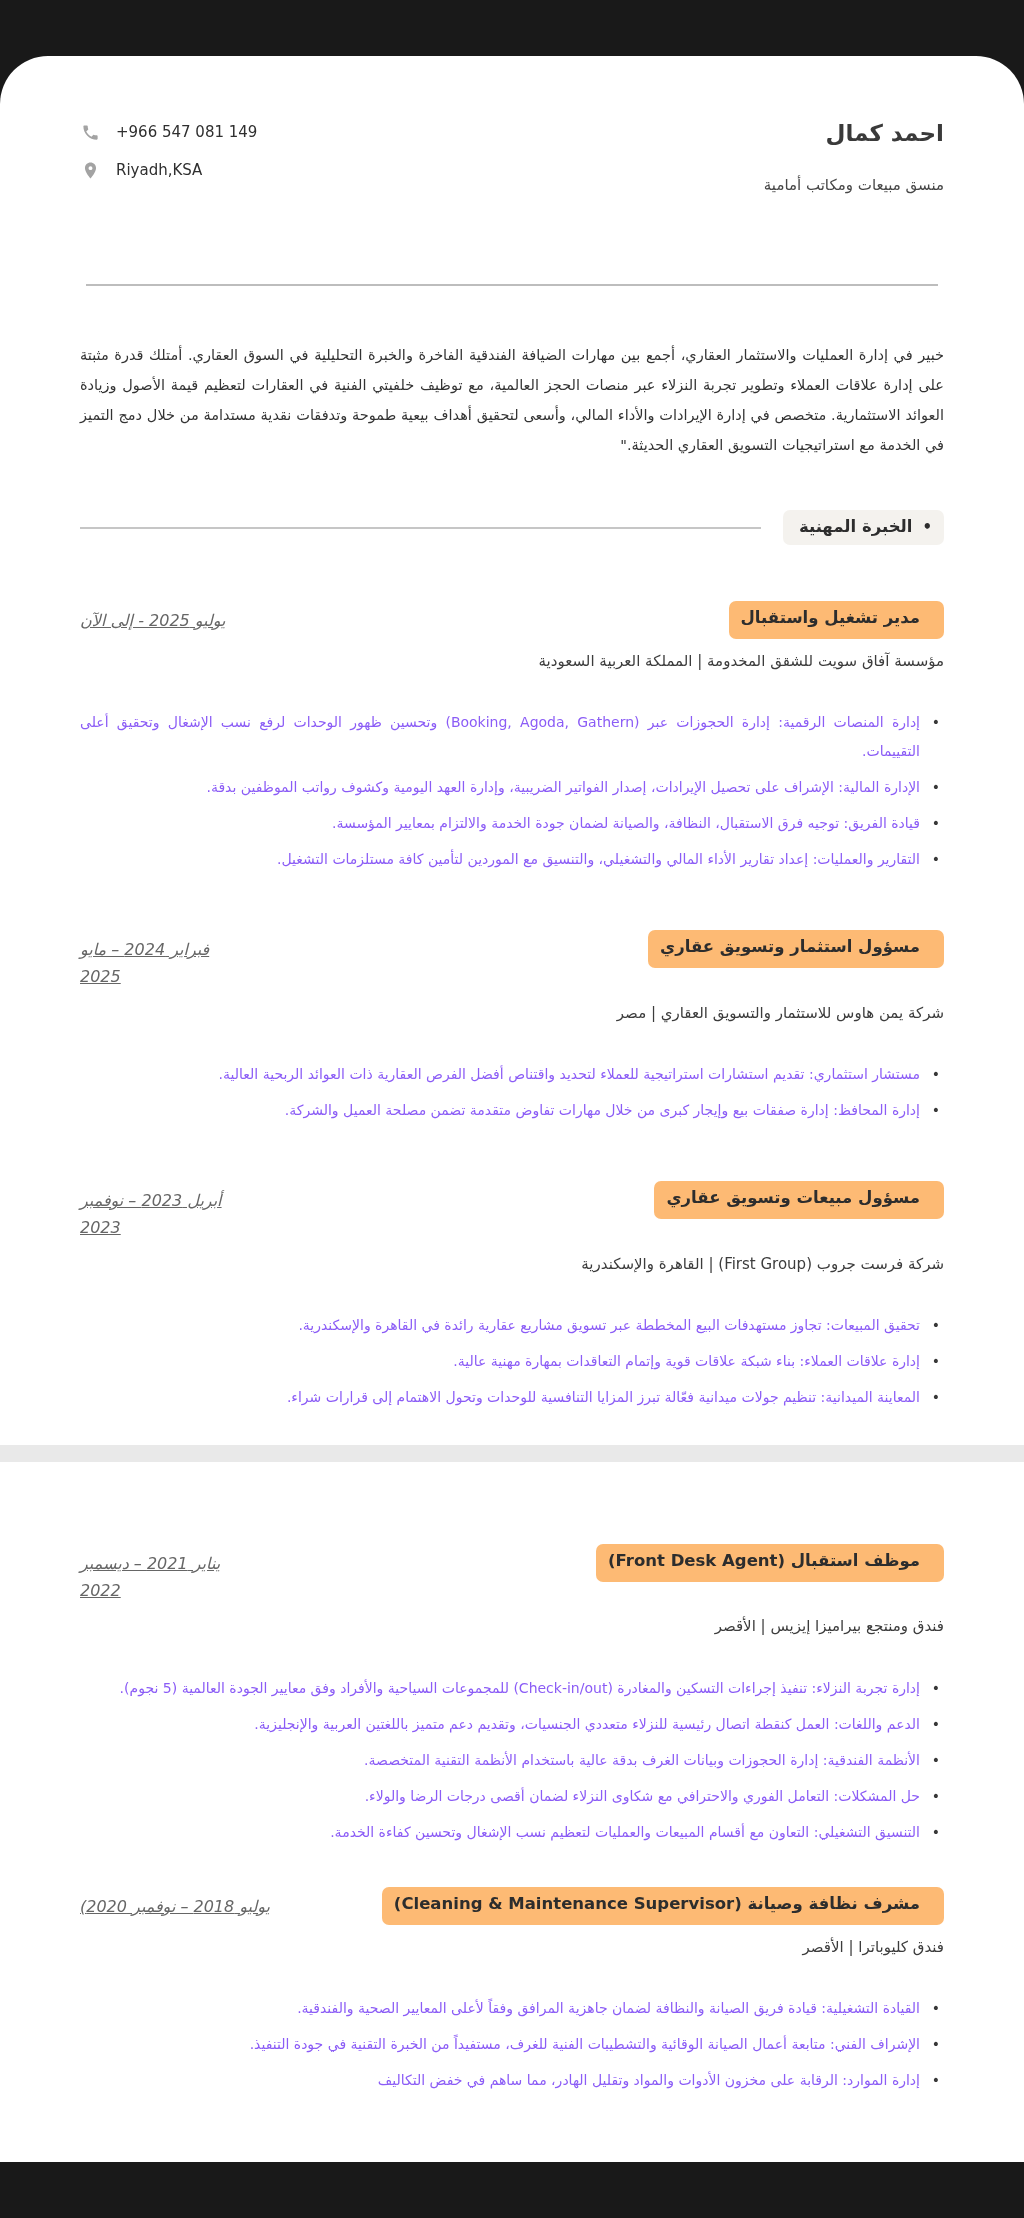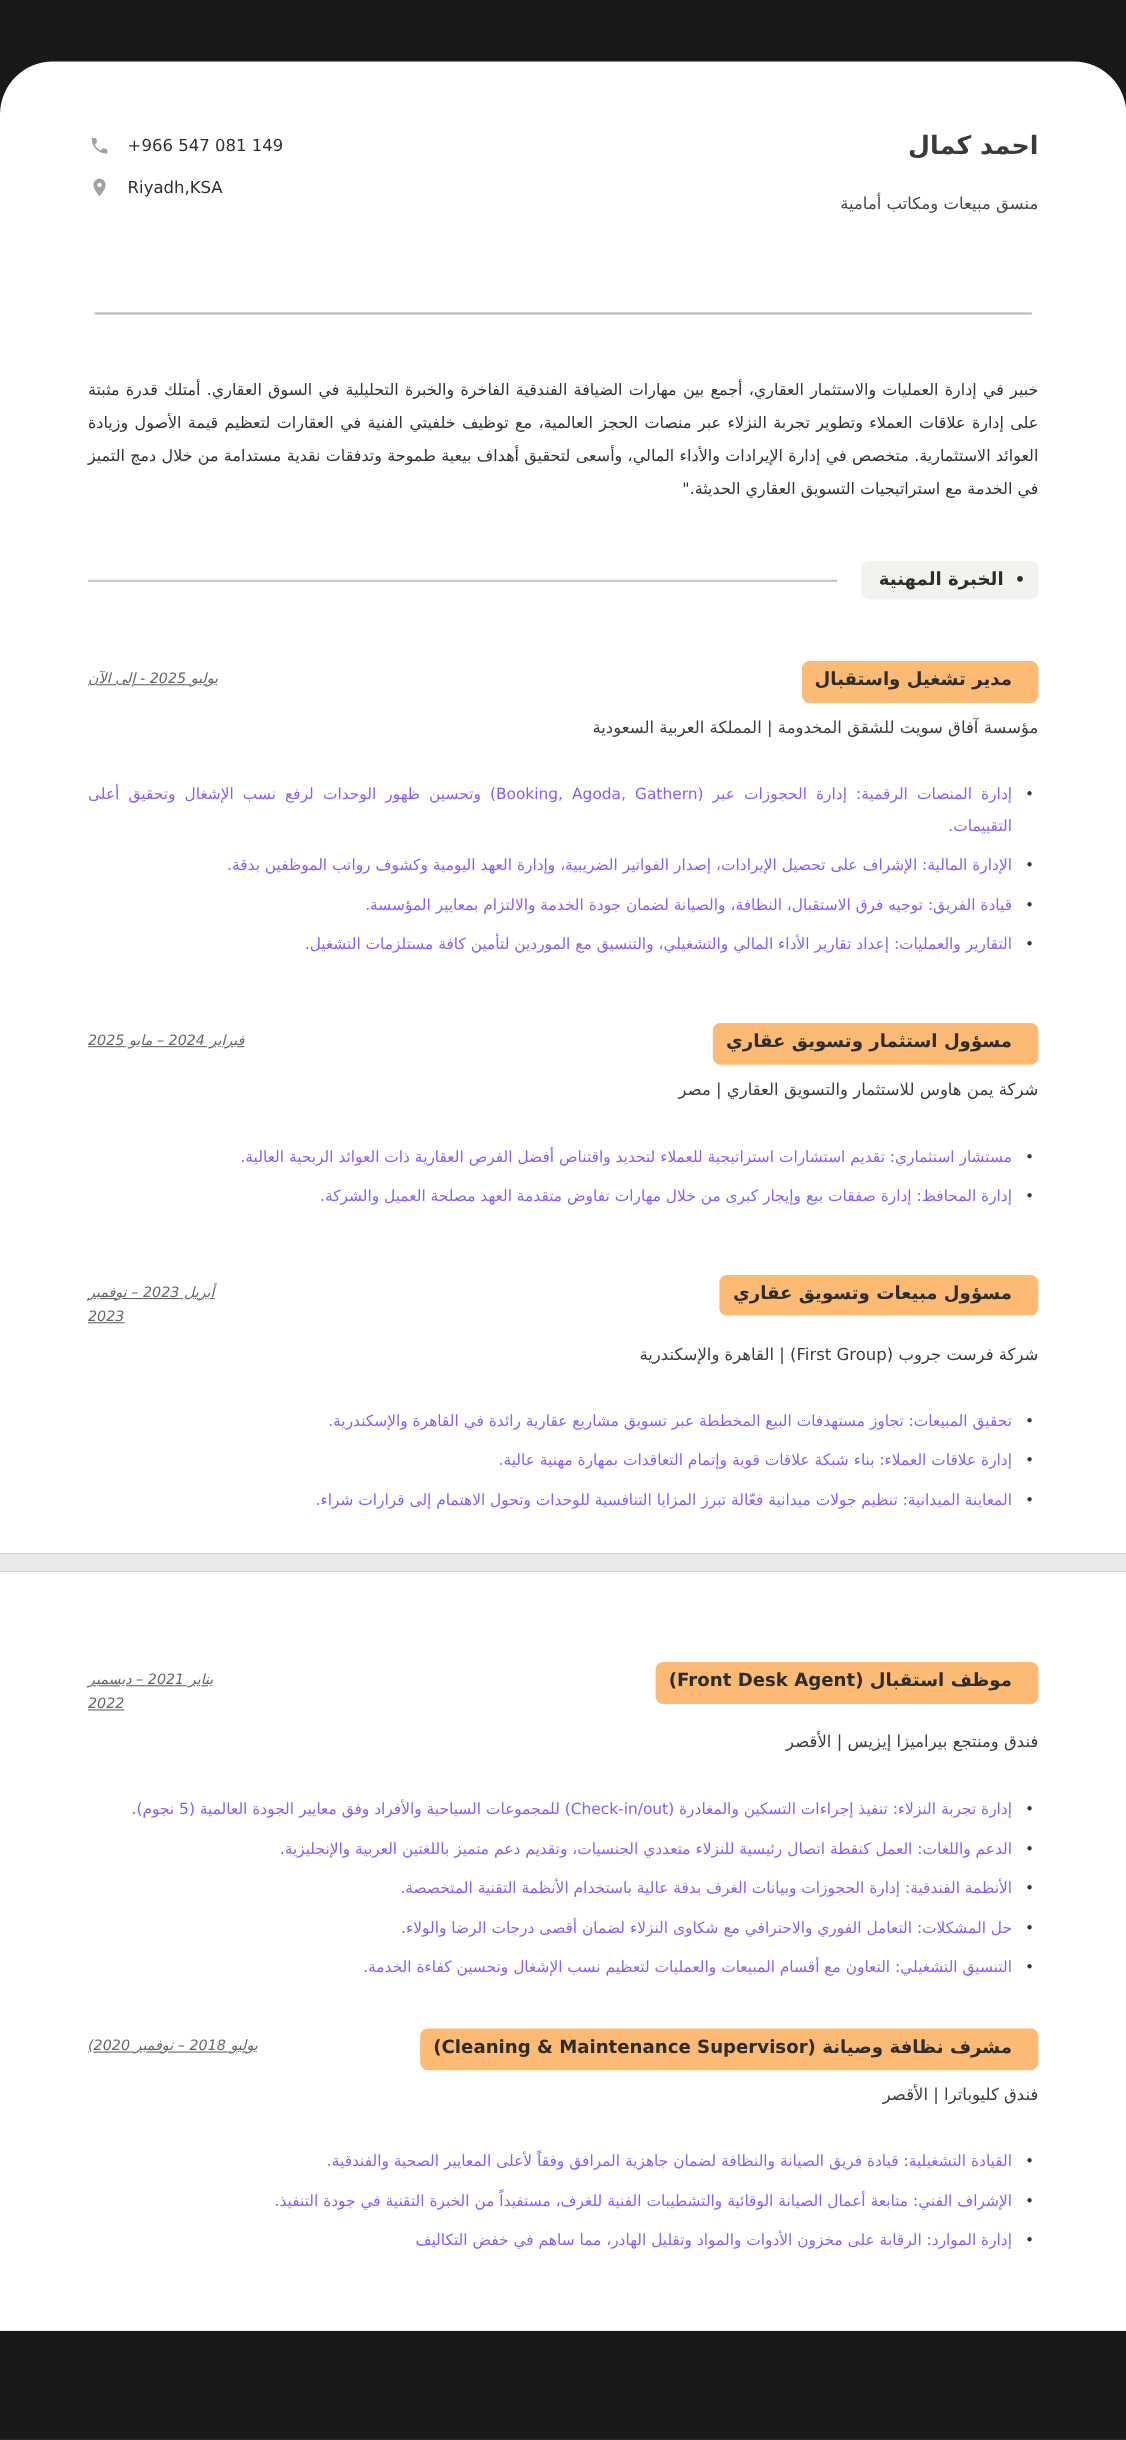--- a/index.html
+++ b/index.html
@@ -49,21 +49,21 @@
   .section-line{flex:1;border-top:2px solid #c6c6c6;height:0;}
 
   
   .job{margin-top:56px;}
   .job-head{display:flex;justify-content:space-between;align-items:flex-start;gap:20px;}
   .job-title{
     background:#fdba74;border-radius:7px;padding:5px 24px 8px 12px;
     font-weight:bold;font-size:16.5px;color:#2d2d2d;max-width:640px;line-height:1.5;
   }
   .job-date{
-    direction:rtl;text-align:left;font-size:13px;font-style:italic;color:#666666;
+    direction:rtl;text-align:left;font-size:16px;font-style:italic;color:#666666;
     text-decoration:underline;margin-top:6px;flex:0 0 auto;line-height:1.7;
   }
   .date-wrap{max-width:150px;}
   .date-nowrap{white-space:nowrap;}
   .job-company{margin-top:10px;font-size:15px;color:#3c3c3c;line-height:1.7;}
   .job-bullets{margin:34px 0 0 0;padding:0 24px 0 0;list-style:none;}
   .job-bullets li{
     position:relative;margin-bottom:7px;font-size:14px;line-height:29px;
     color:#8b5cf6;text-align:justify;
   }
@@ -130,21 +130,21 @@
     </div>
 
     <div class="job">
       <div class="job-head">
         <span class="job-title">مسؤول استثمار وتسويق عقاري</span>
         <span class="job-date date-wrap">فبراير 2024 – مايو 2025</span>
       </div>
       <div class="job-company">شركة يمن هاوس للاستثمار والتسويق العقاري | مصر</div>
       <ul class="job-bullets">
         <li>مستشار استثماري: تقديم استشارات استراتيجية للعملاء لتحديد واقتناص أفضل الفرص العقارية ذات العوائد الربحية العالية.</li>
-        <li>إدارة المحافظ: إدارة صفقات بيع وإيجار كبرى من خلال مهارات تفاوض متقدمة العهد مصلحة العميل والشركة.</li>
+        <li>إدارة المحافظ: إدارة صفقات بيع وإيجار كبرى من خلال مهارات تفاوض متقدمة تضمن مصلحة العميل والشركة.</li>
       </ul>
     </div>
 
     <div class="job">
       <div class="job-head">
         <span class="job-title">مسؤول مبيعات وتسويق عقاري</span>
         <span class="job-date date-wrap">أبريل 2023 – نوفمبر 2023</span>
       </div>
       <div class="job-company">شركة فرست جروب (First Group) | القاهرة والإسكندرية</div>
       <ul class="job-bullets">

